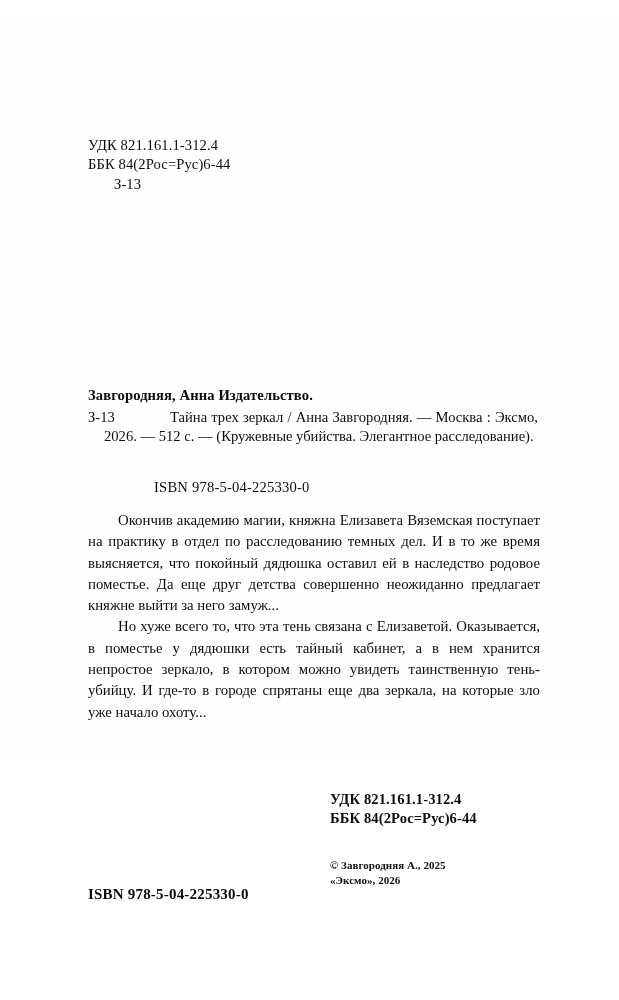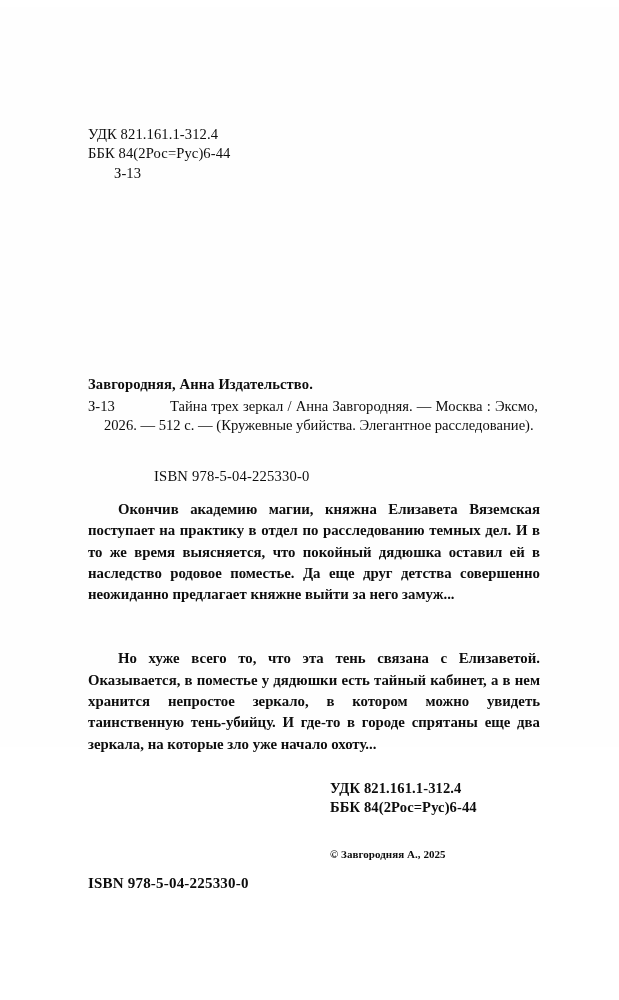--- a/index.html
+++ b/index.html
@@ -11,21 +11,21 @@
     width: 619px;
     height: 1000px;
     position: relative;
     font-family: "Liberation Serif", serif;
     color: #0d0d0d;
     overflow: hidden;
   }
   .page {
     position: absolute;
     left: 0;
-    top: 7px;
+    top: 18px;
     width: 619px;
     height: 740px;
     background: #fefefe;
   }
 
   
   .udk-block {
     position: absolute;
     left: 88px;
     top: 118px;
@@ -85,23 +85,22 @@
     top: 492px;
     width: 452px;
     font-size: 14.8px;
     line-height: 1.44;
     text-align: justify;
   }
   .annotation p {
     margin: 0;
     text-indent: 30px;
     text-align: justify;
-    font-weight: bold;
   }
-  .annotation p:last-child { text-align: justify; margin-top: 43px; }
+  .annotation p:last-child { text-align: justify; }
 
   
   .udk-bottom {
     position: absolute;
     left: 330px;
     top: 772px;
     font-weight: bold;
     font-size: 14.6px;
     line-height: 1.32;
     text-align: left;
@@ -158,17 +157,18 @@
     <p>Но хуже всего то, что эта тень связана с Елизаветой. Оказывается, в поместье у дядюшки есть тайный кабинет, а в нем хранится непростое зеркало, в котором можно увидеть таинственную тень-убийцу. И где-то в городе спрятаны еще два зеркала, на которые зло уже начало охоту...</p>
   </div>
 
   <div class="udk-bottom">
     <div>УДК 821.161.1-312.4</div>
     <div>ББК 84(2Рос=Рус)6-44</div>
   </div>
 
   <div class="copyright">
     <div class="c-line">© Завгородняя А., 2025</div>
+    <div class="c-line">«Эксмо», 2026</div>
   </div>
 
   <div class="isbn-bottom">ISBN 978-5-04-225330-0</div>
 
 </div>
 
 </body></html>

